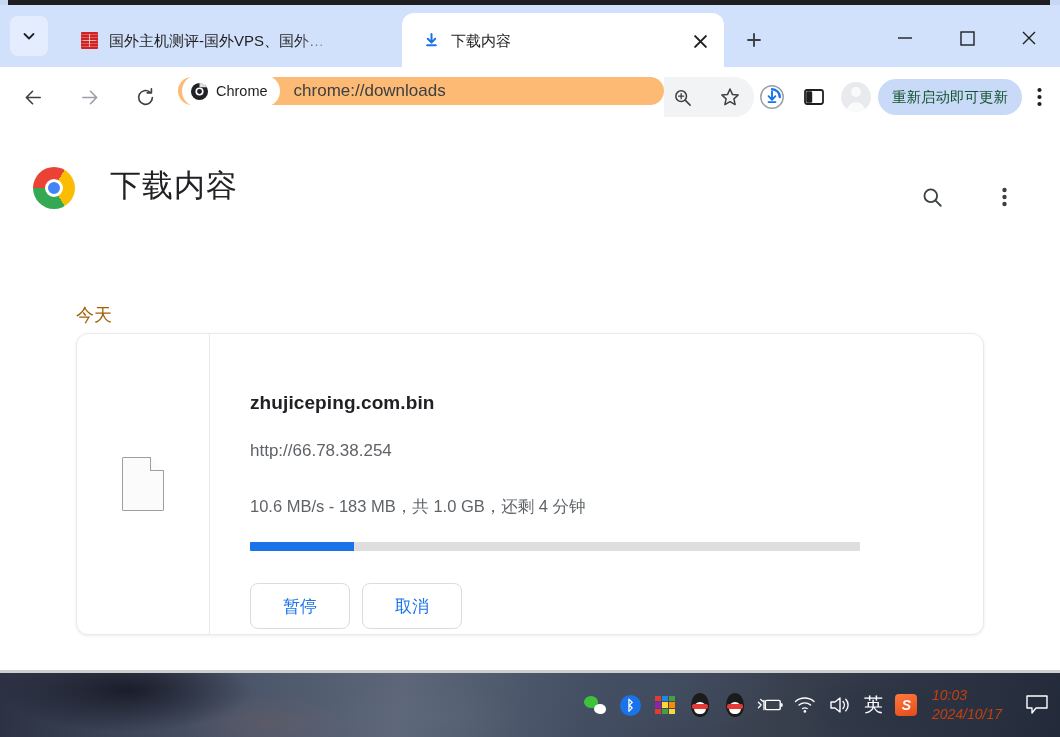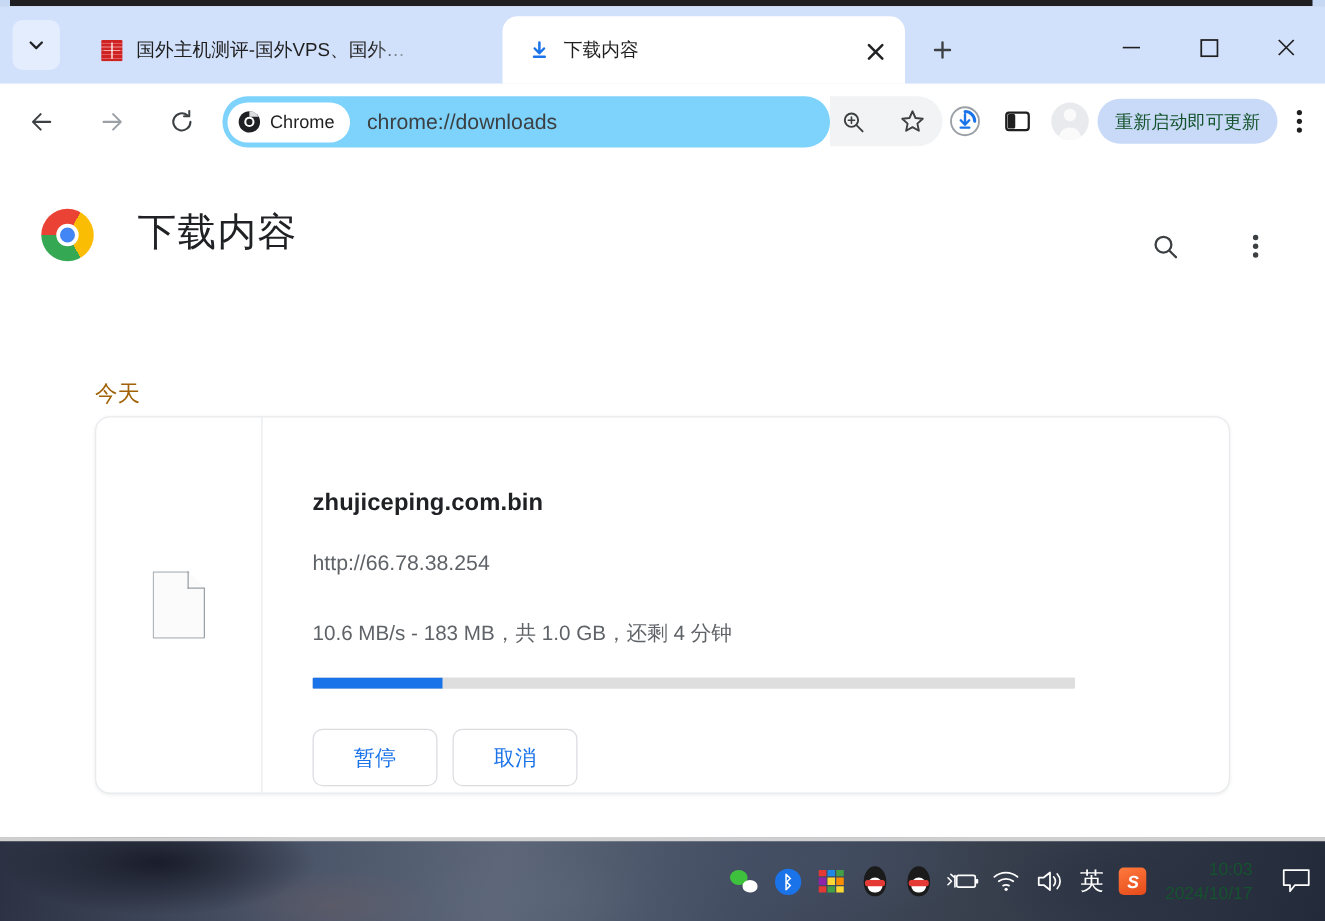--- a/index.html
+++ b/index.html
@@ -102,22 +102,22 @@
     background: #ffffff;
     display: flex; align-items: center;
   }
   .nav-btn {
     width: 40px; height: 40px; border-radius: 50%;
     display: flex; align-items: center; justify-content: center;
     cursor: pointer; flex: 0 0 auto;
   }
   .omnibox {
     position: absolute; left: 178px; top: 77px;
-    width: 486px; height: 41px;
-    background: #7dd3fc;
+    width: 486px; height: 28px;
+    background: #fdba74;
     border-radius: 20px;
     display: flex; align-items: center;
   }
   .chrome-chip {
     height: 32px; margin-left: 4px;
     background: #ffffff;
     border-radius: 16px;
     display: flex; align-items: center;
     padding: 0 12px 0 8px;
     gap: 7px;
@@ -282,22 +282,22 @@
     position: absolute; left: 0; top: 0; width: 1060px; height: 3px;
     background: #cfcfcf;
   }
   .tray { position: absolute; right: 0; top: 3px; height: 64px; display: flex; align-items: center; }
   .tray-icon {
     width: 35px; height: 64px;
     display: flex; align-items: center; justify-content: center; cursor: pointer;
   }
   .ime-label { font-size: 19px; color: #ffffff; padding: 0 6px; cursor: pointer; }
   .clock {
-    text-align: right; color: #14532d; font-size: 14px;
-    line-height: 19px; padding: 0 12px 0 8px; cursor: pointer;
+    text-align: left; color: #c2410c; font-size: 14px;
+    line-height: 19px; padding: 0 12px 0 8px; cursor: pointer; font-style: italic;
   }
   .notif-btn {
     width: 46px; height: 64px; display: flex; align-items: center; justify-content: center; cursor: pointer;
   }
 
   
   .sq-wechat { width: 22px; height: 18px; position: relative; }
   .sq-wechat .b1, .sq-wechat .b2 {
     position: absolute; border-radius: 50% 50% 45% 50%;
   }

